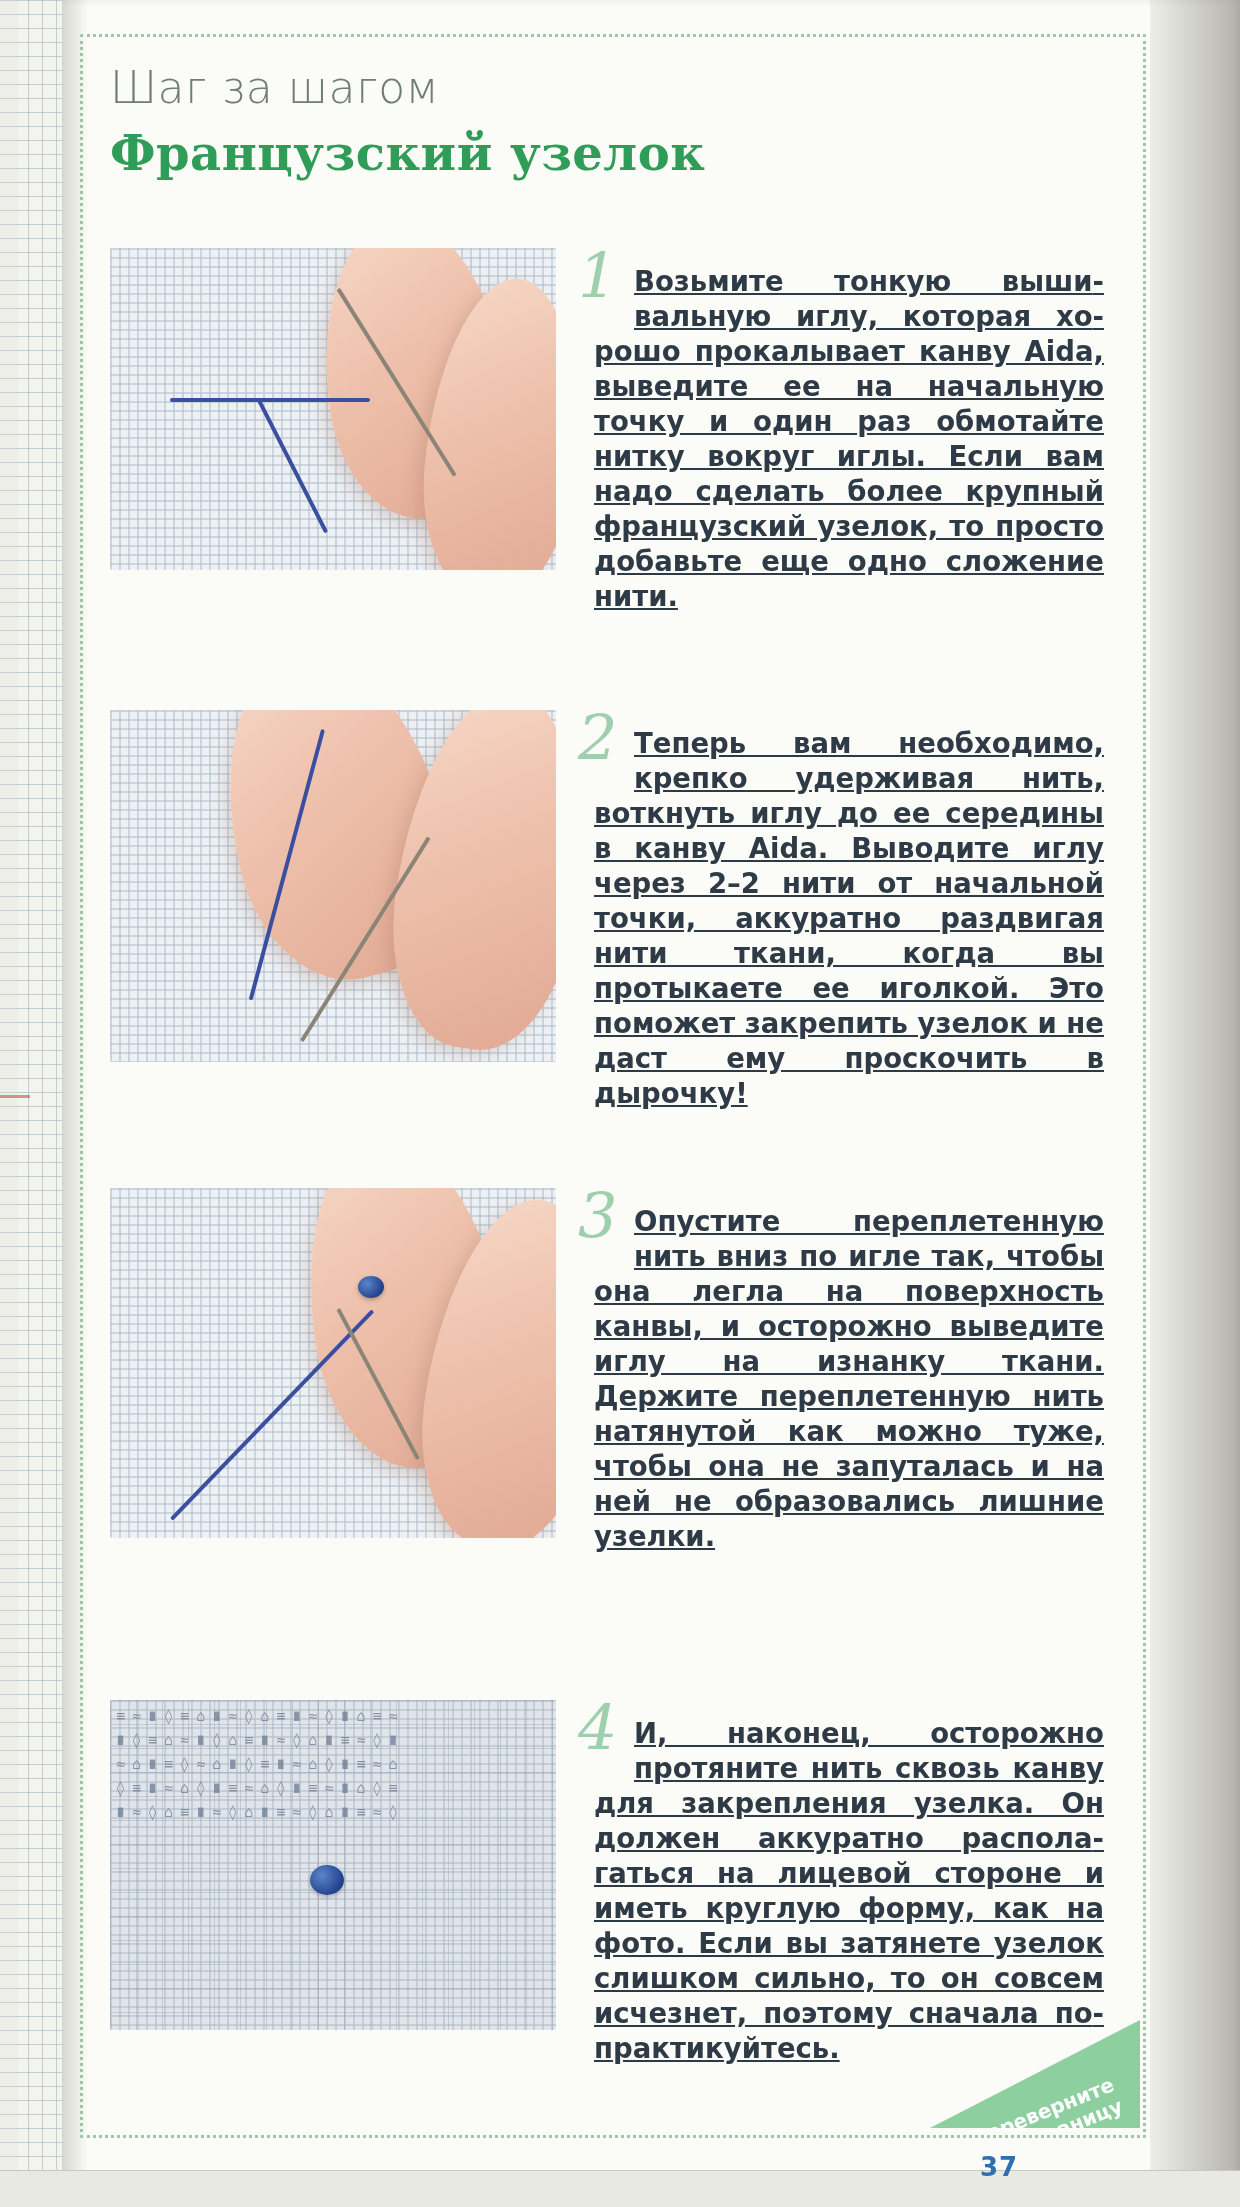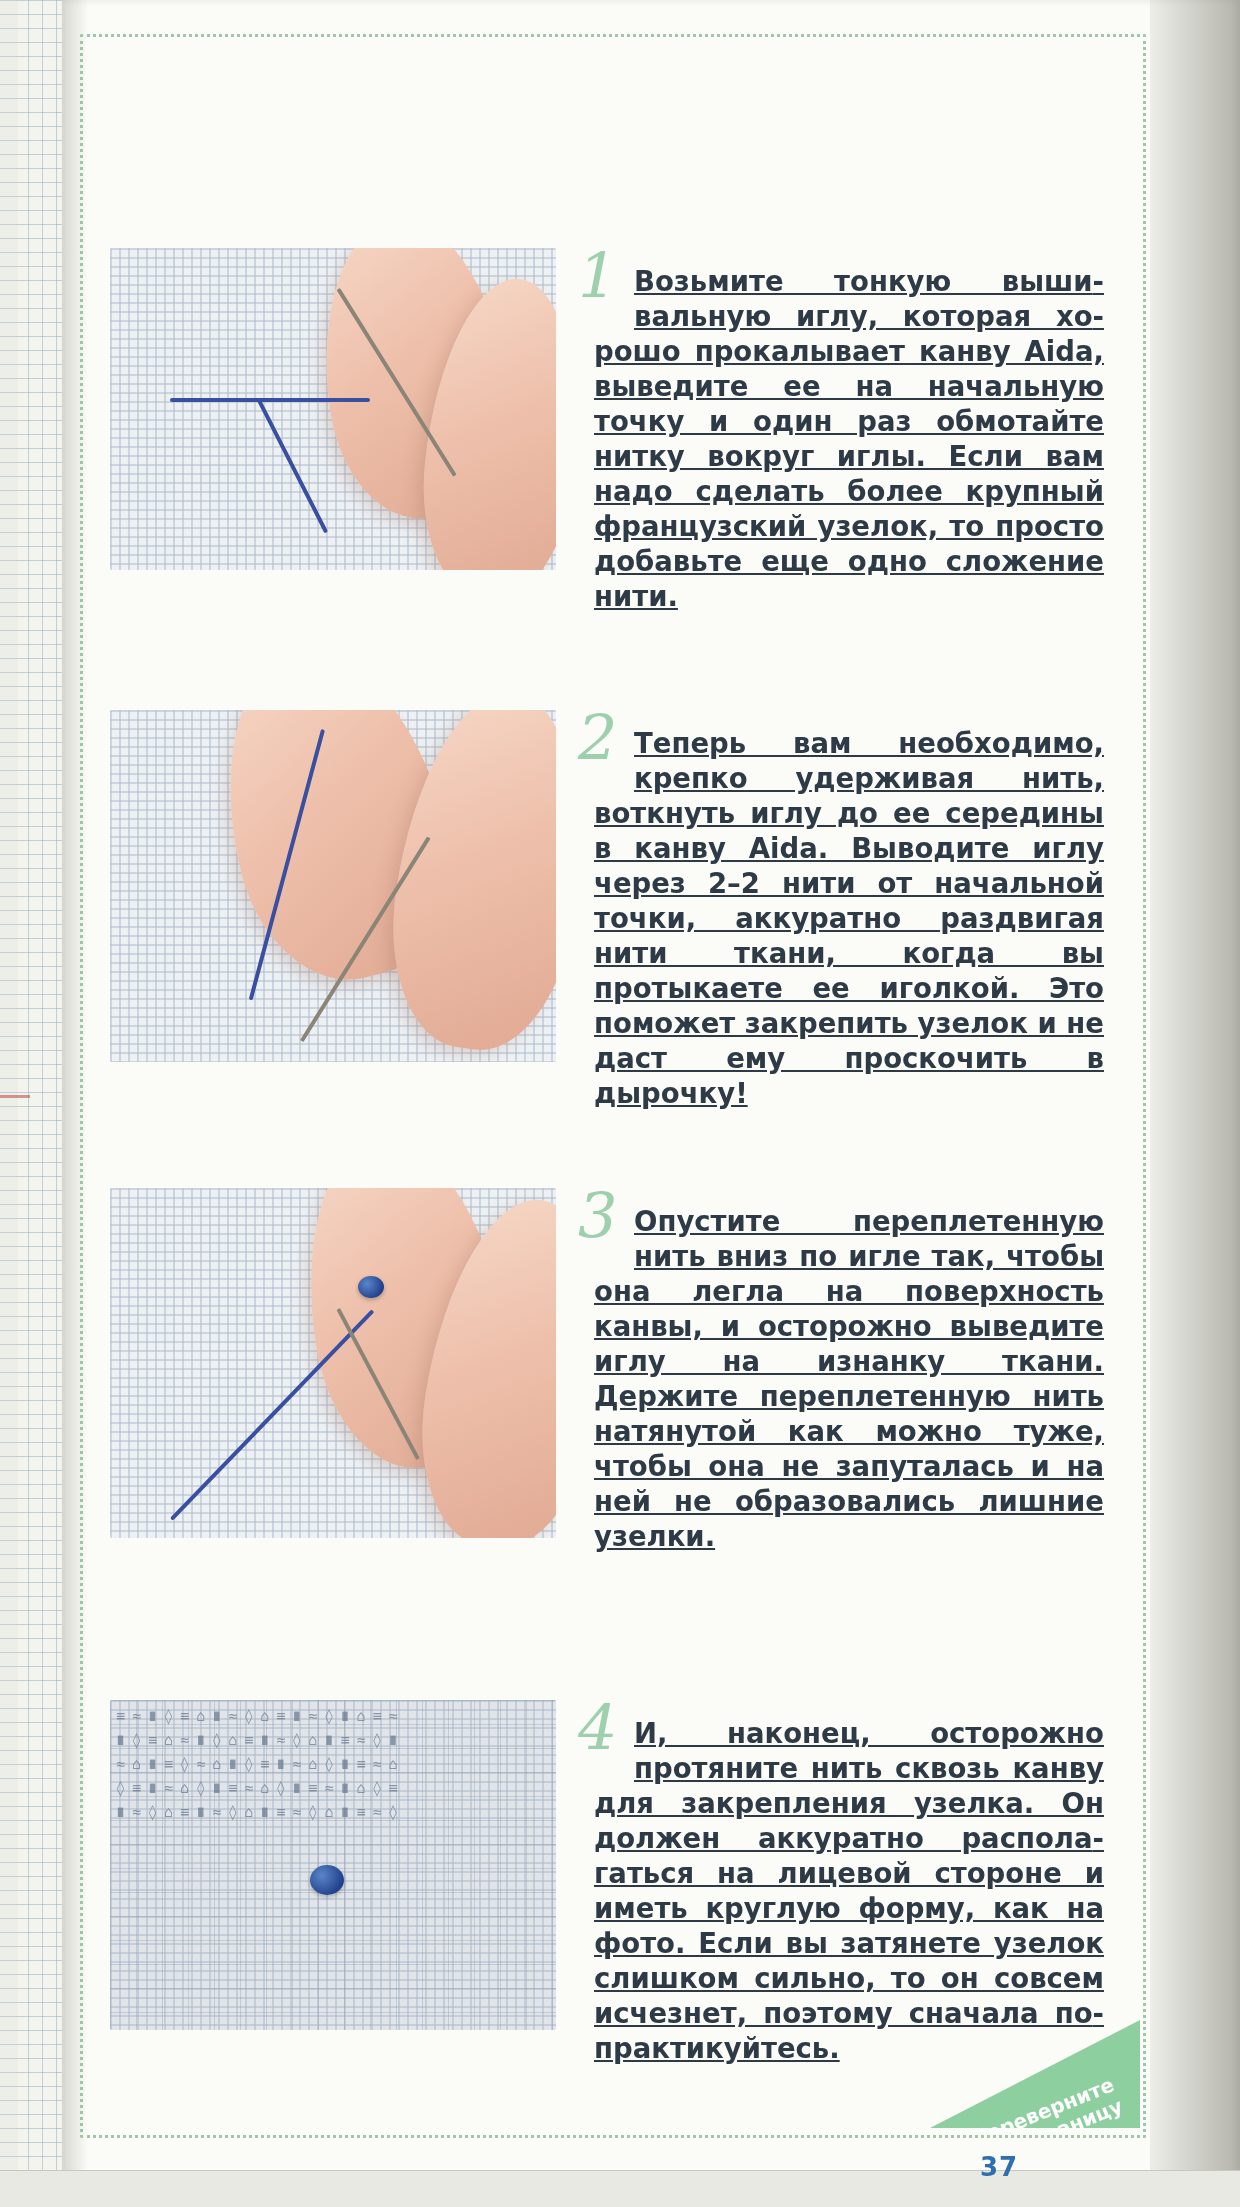--- a/index.html
+++ b/index.html
@@ -283,20 +283,24 @@
   <div class="grid-strip-2"></div>
   <div class="tick"></div>
 
   <div class="sheet"></div>
   <div class="sheet-shadow-left"></div>
   <div class="right-edge"></div>
   <div class="bottom-edge"></div>
 
   <div class="dotted-frame"></div>
 
+  <div class="header">
+    <div class="kicker">Шаг за шагом</div>
+    <div class="title">Французский узелок</div>
+  </div>
 
   <div class="step" style="top:248px;">
     <div class="photo" style="height:322px;">
       <div class="aida"></div>
       <div class="finger" style="left:215px; top:-30px; width:180px; height:300px; transform:rotate(-8deg);"></div>
       <div class="finger" style="left:318px; top:30px; width:150px; height:320px; transform:rotate(6deg);"></div>
       <div class="thread" style="left:60px; top:150px; width:200px; height:4px;"></div>
       <div class="thread" style="left:150px; top:150px; width:150px; height:4px; transform:rotate(63deg);"></div>
       <div class="needle" style="left:230px; top:40px; width:220px; height:4px; transform:rotate(58deg);"></div>
     </div>

